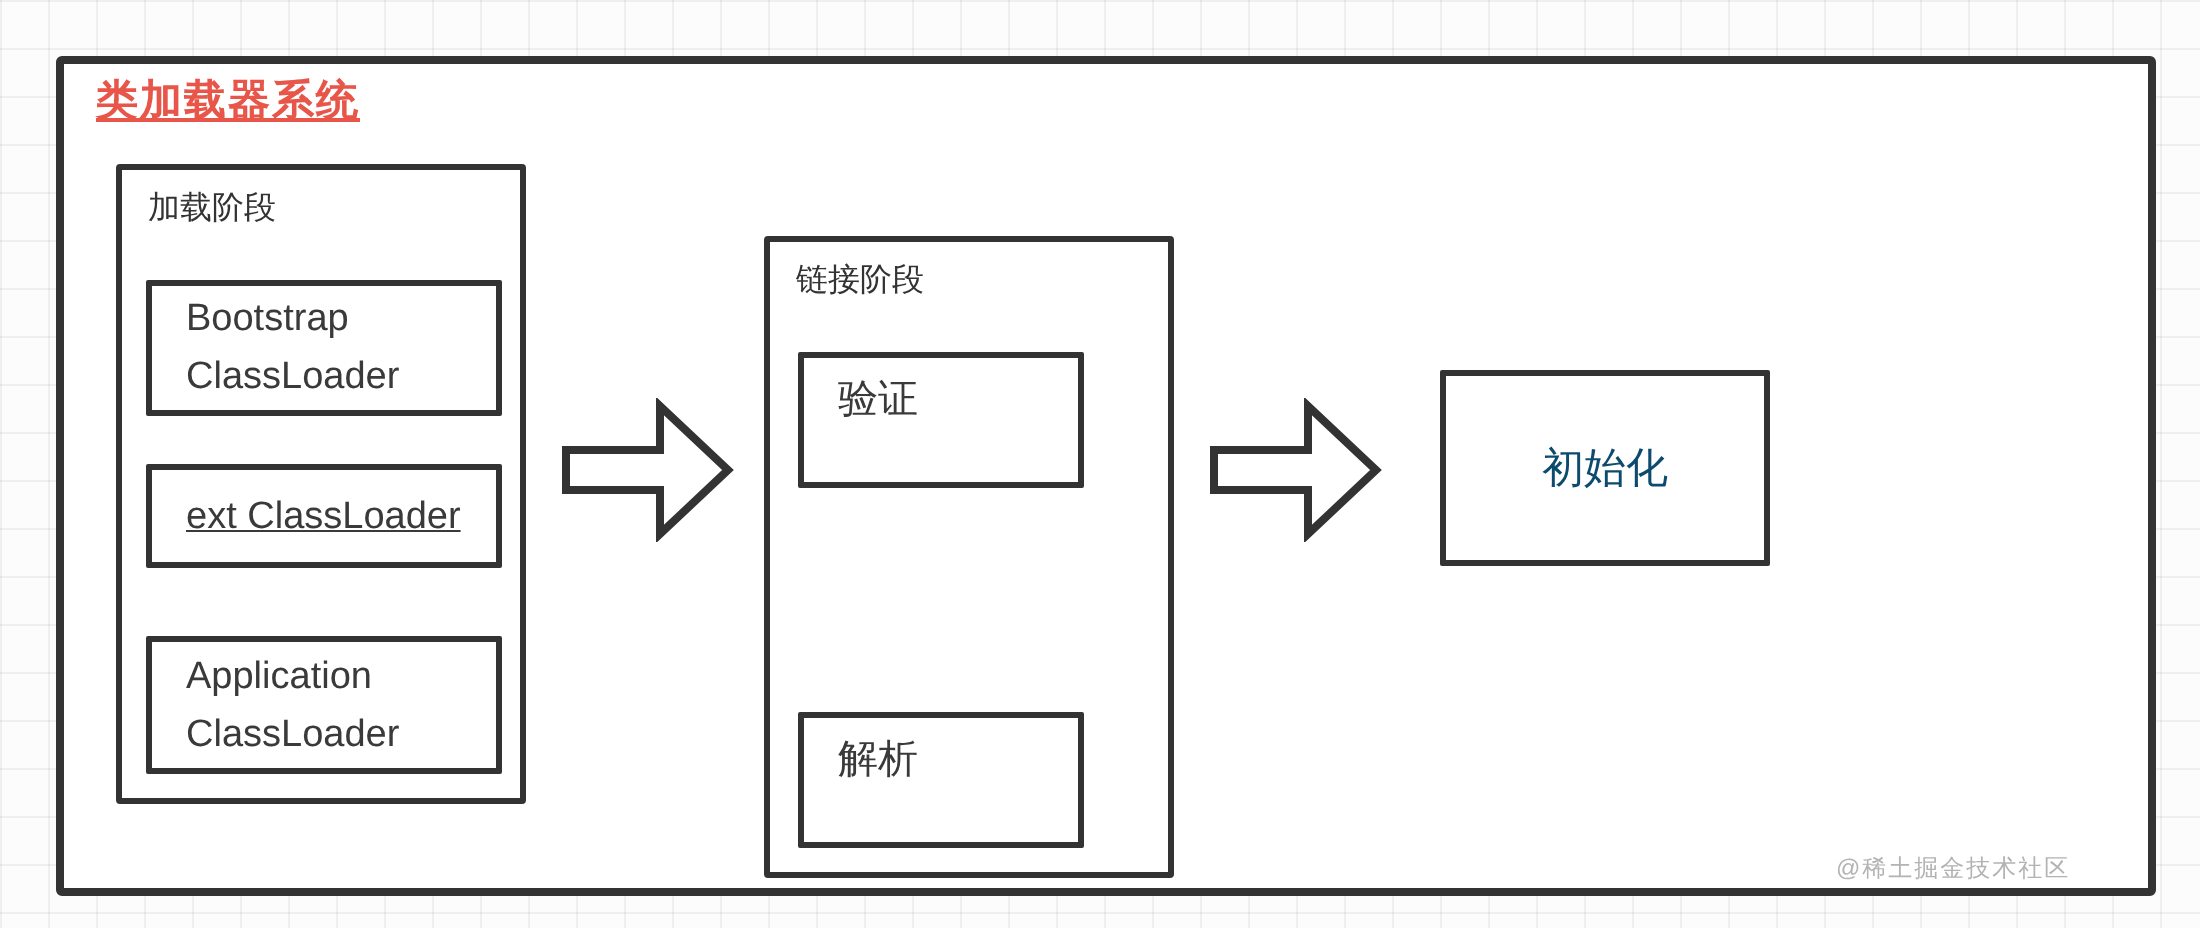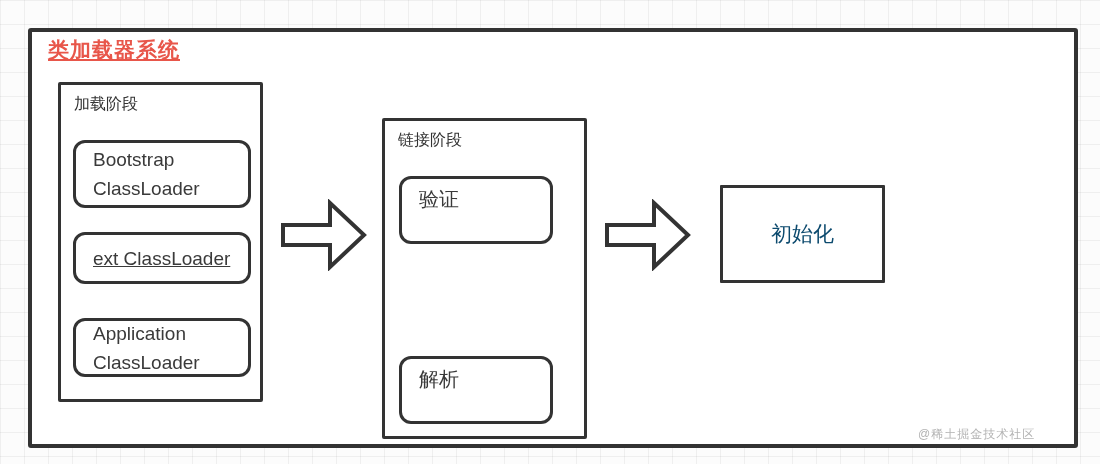--- a/index.html
+++ b/index.html
@@ -47,39 +47,39 @@
   .phase-box.loading { left: 58px; top: 82px; width: 205px; height: 320px; }
   .phase-box.linking { left: 382px; top: 82px; width: 205px; height: 321px; margin-top: 36px; }
   .phase-title {
     margin: 9px 0 0 13px;
     font-size: 16px;
     color: #333;
   }
   .sub-box {
     position: absolute;
     border: 3px solid #333;
-    border-radius: 12px;
+    border-radius: 1px;
     background: #fff;
     font-size: 20px;
     color: #3a3a3a;
   }
   
   .loading .sub-box {
     left: 12px; width: 178px;
     display: flex; align-items: center;
     padding-left: 17px;
     line-height: 29px;
     font-size: 19px;
   }
   .loading .sub-box.b1 { top: 55px;  height: 68px; }
   .loading .sub-box.b2 { top: 147px; height: 52px; text-decoration: underline; }
-  .loading .sub-box.b3 { top: 233px; height: 59px; }
+  .loading .sub-box.b3 { top: 233px; height: 69px; }
   
   .linking .sub-box {
-    left: 14px; width: 154px;
+    left: 14px; width: 143px;
     padding: 7px 0 0 17px;
   }
   .linking .sub-box.b1 { top: 55px;  height: 68px; }
   .linking .sub-box.b2 { top: 144px; height: 70px; }
   .linking .sub-box.b3 { top: 235px; height: 68px; }
   .init-box {
     position: absolute;
     left: 720px; top: 185px;
     width: 165px; height: 98px;
     border: 3px solid #333;

